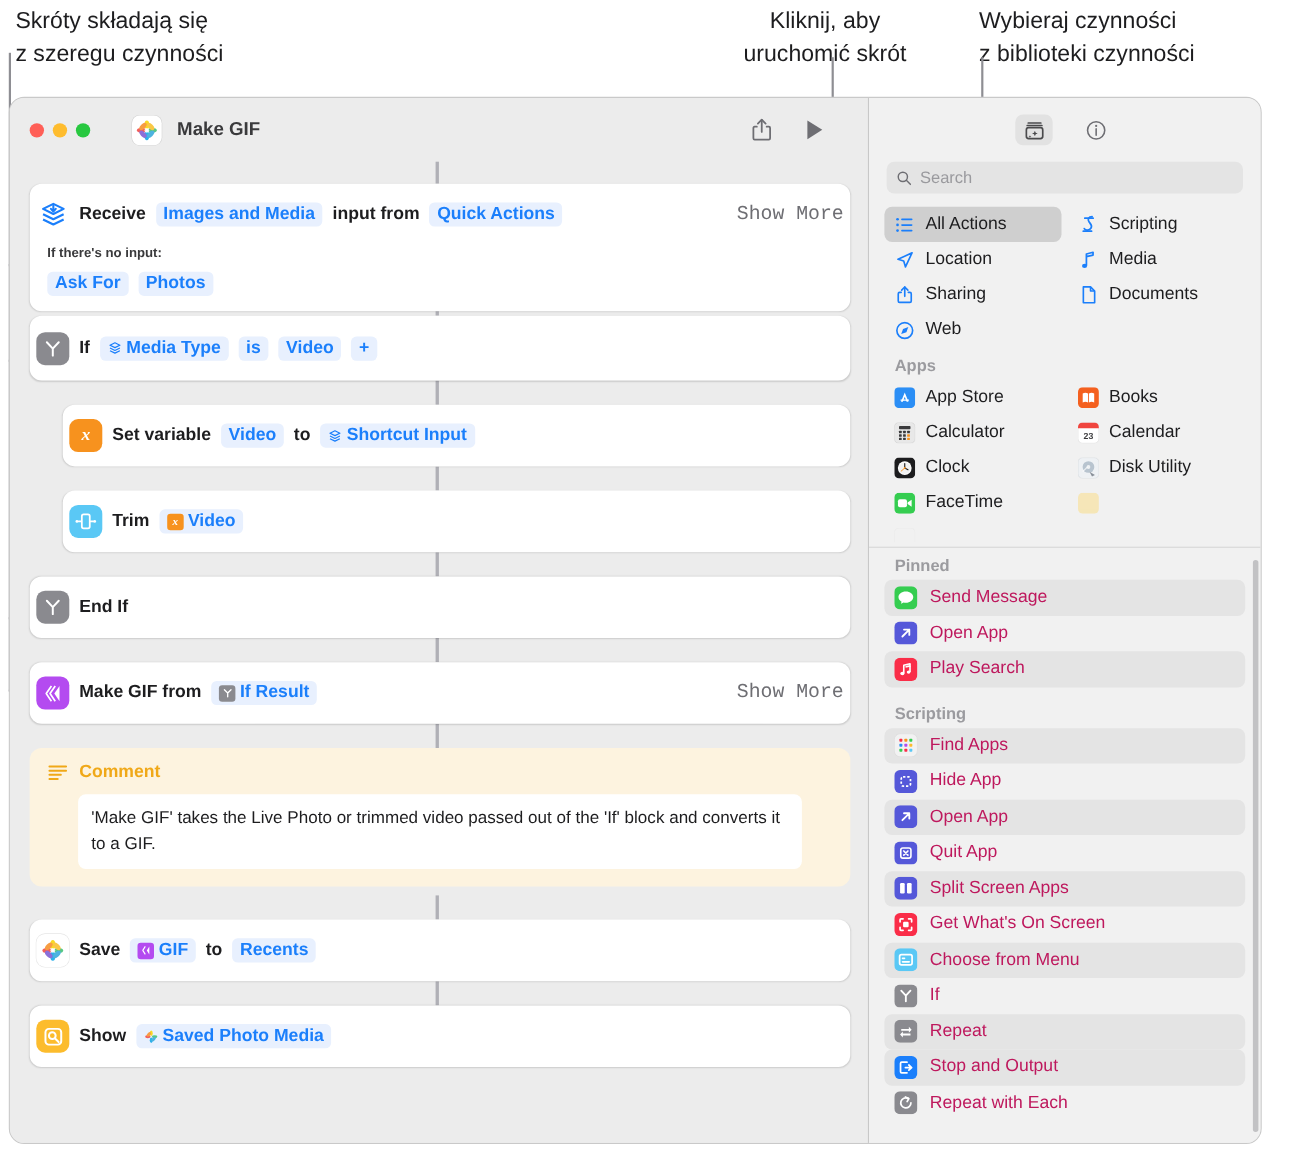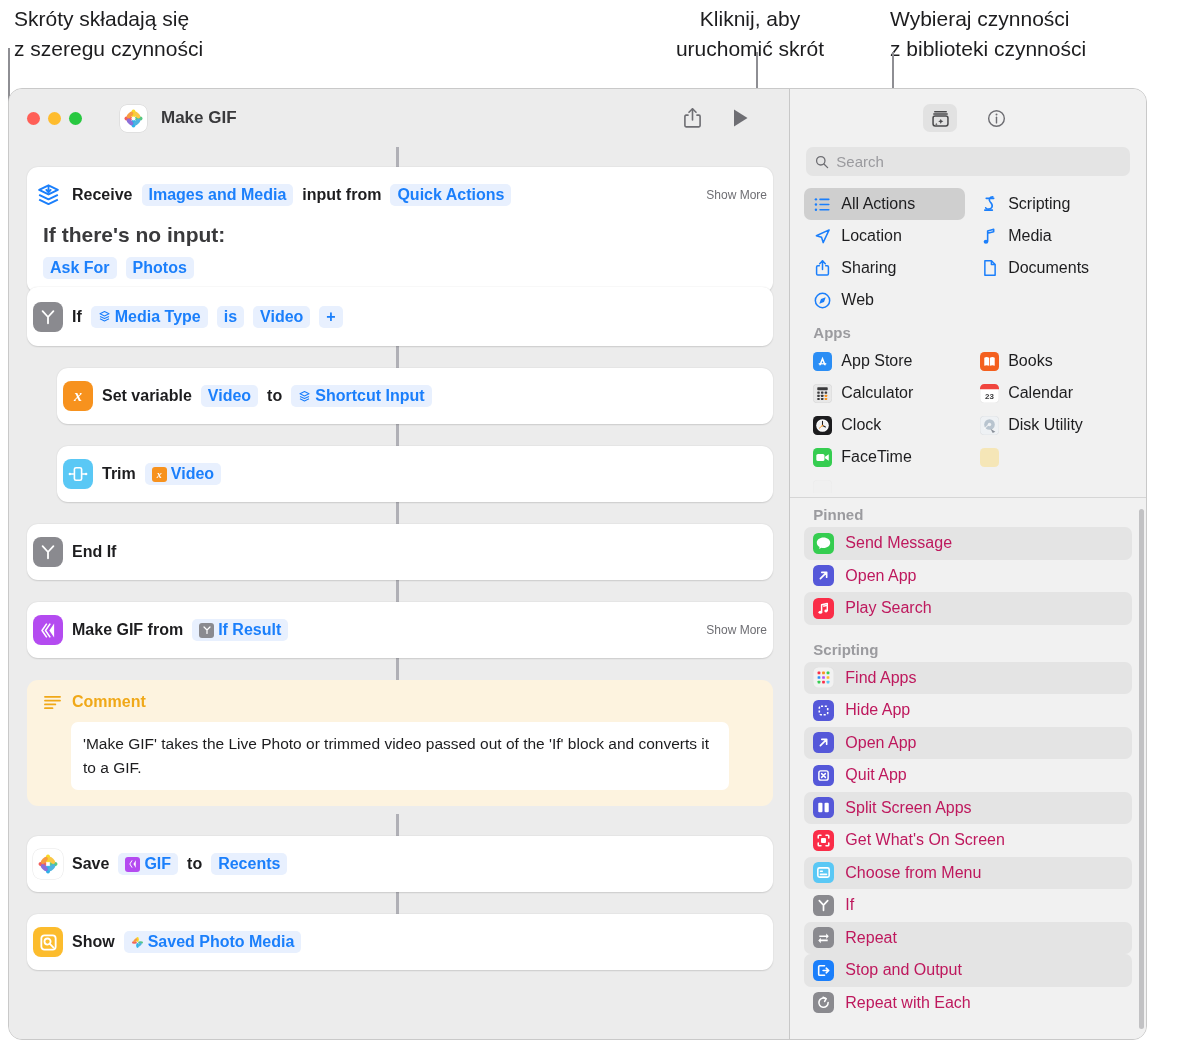--- a/index.html
+++ b/index.html
@@ -155,29 +155,30 @@
     justify-content: center;
     font-size: 10px;
     color: #fff;
     flex: none;
   }
   .tok-chip.orange { background: #f7921e; font-style: italic; font-family: "Liberation Serif", serif; }
   .tok-chip.gray { background: #8a8a8f; }
   .tok-chip.purple { background: #b44bf0; }
   .show-more {
     margin-left: auto;
-    font-size: 12px;
+    font-size: 18px;
     color: #6e6e73;
     white-space: nowrap;
+    font-family: Liberation Mono, monospace;
   }
   .subrow {
     padding: 0 16px 14px 16px;
   }
   .sub-label {
-    font-size: 21px;
+    font-size: 12px;
     font-weight: 700;
     color: #3a3a3c;
     margin-bottom: 10px;
   }
   .sub-toks { display: flex; gap: 9px; }
 
   
   .comment-card {
     position: absolute;
     left: 18px;

